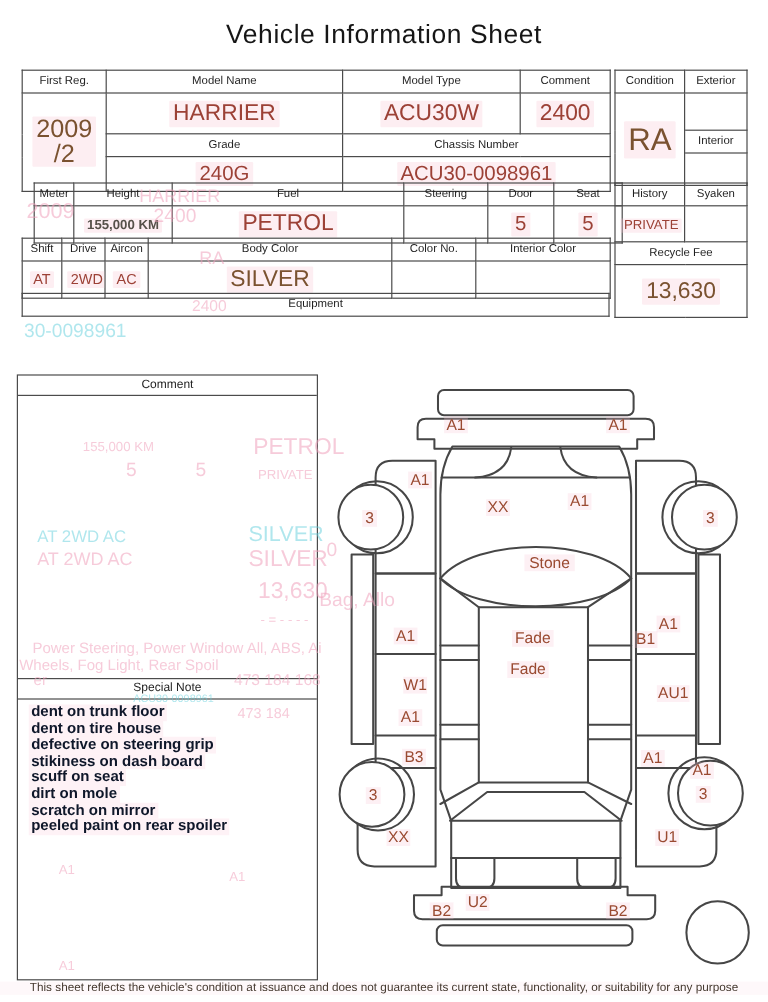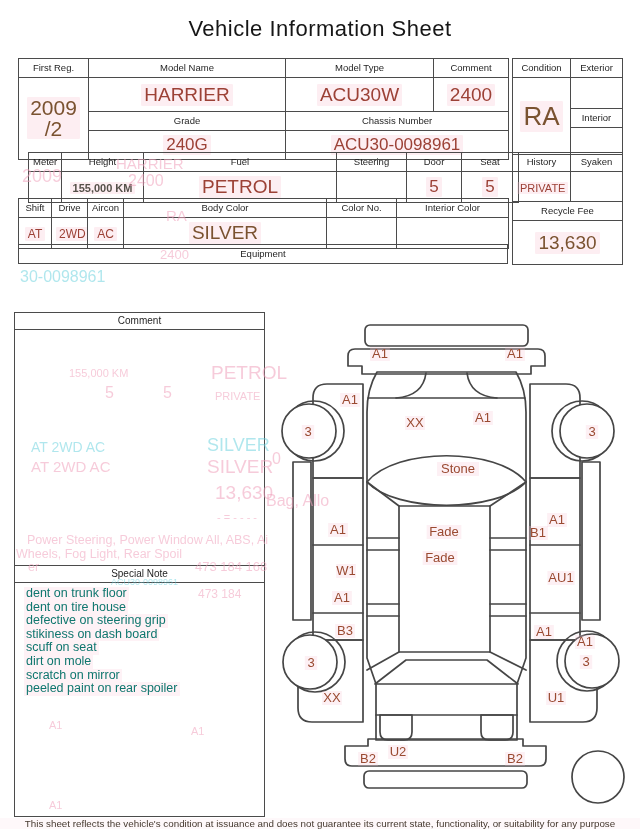--- a/index.html
+++ b/index.html
@@ -18,22 +18,22 @@
   .hl{background:rgba(249,198,213,.30);padding:0 3px;border-radius:1px;display:inline-block;}
   .f19{font-size:19px;} .f17{font-size:17px;} .f21{font-size:21px;line-height:21px;}
   .f26{font-size:26px;} .f15{font-size:12px;} .f11{font-size:11px;}
   .eq-text{display:block;text-align:left;font-size:13px;line-height:15px;padding:2px 4px;}
   #left-box{position:absolute;left:14px;top:312px;width:249px;height:503px;
     border:1.6px solid #4b4b4b;}
   .box-hd{position:absolute;left:0;width:100%;text-align:center;font-size:10px;
     color:#1f1f1f;border-bottom:1.4px solid #4b4b4b;height:16px;line-height:16px;}
   #note-hd{top:252px;border-top:1.4px solid #4b4b4b;}
   #note-list{position:absolute;left:9px;top:274px;right:4px;}
-  .note-line{font-size:12.5px;line-height:13.6px;color:#0f766e;
-    background:rgba(249,198,213,.22);display:table;padding:0 2px;}
+  .note-line{font-size:12.5px;line-height:13.6px;color:#0f172a;
+    background:rgba(249,198,213,.22);display:table;padding:0 2px;font-weight:bold;}
   .ghost{position:absolute;white-space:nowrap;color:#f0a2bc;opacity:.55;
     font-family:"Liberation Sans",sans-serif;}
   .ghost.cy{color:#63cfdc;opacity:.5;}
   #disclaimer{position:absolute;left:0;top:818px;width:640px;text-align:center;
     font-size:9.8px;color:#45392f;background:rgba(250,215,226,.18);}
 </style>
 </head>
 <body>
 
 <div id="sheet">

